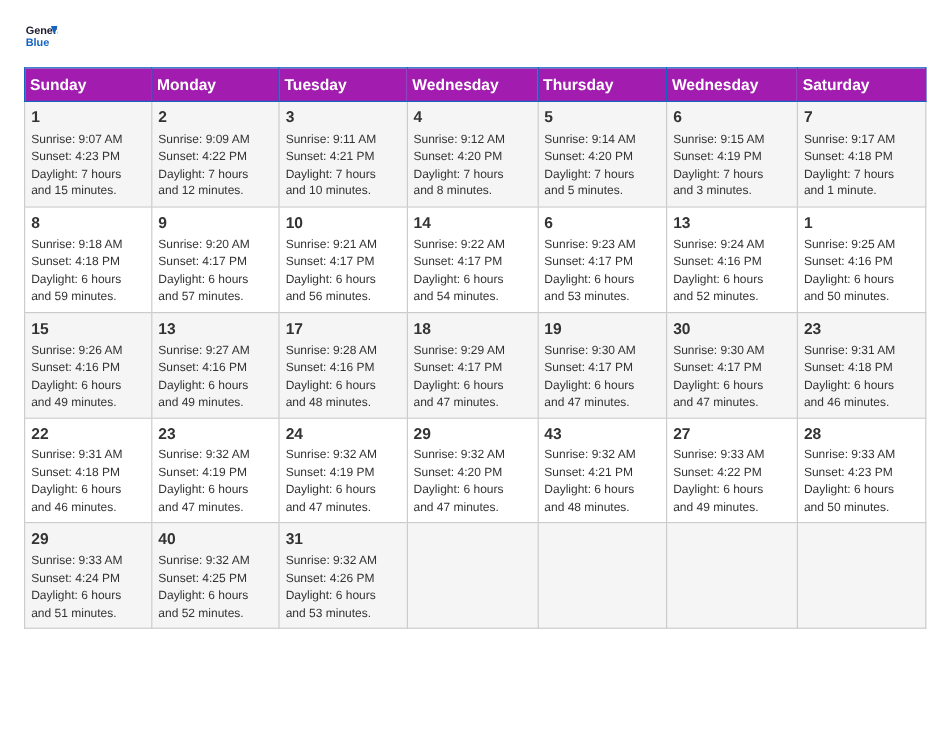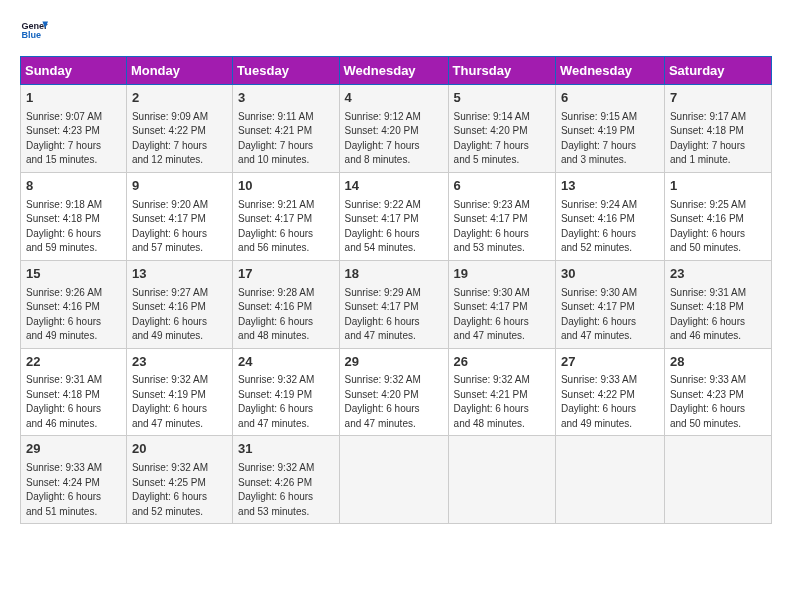--- a/index.html
+++ b/index.html
@@ -139,27 +139,27 @@
           <td><span class="day-num">18</span>Sunrise: 9:29 AM<br>Sunset: 4:17 PM<br>Daylight: 6 hours<br>and 47 minutes.<br></td>
           <td><span class="day-num">19</span>Sunrise: 9:30 AM<br>Sunset: 4:17 PM<br>Daylight: 6 hours<br>and 47 minutes.<br></td>
           <td><span class="day-num">30</span>Sunrise: 9:30 AM<br>Sunset: 4:17 PM<br>Daylight: 6 hours<br>and 47 minutes.<br></td>
           <td><span class="day-num">23</span>Sunrise: 9:31 AM<br>Sunset: 4:18 PM<br>Daylight: 6 hours<br>and 46 minutes.<br></td>
         </tr>
         <tr>
           <td><span class="day-num">22</span>Sunrise: 9:31 AM<br>Sunset: 4:18 PM<br>Daylight: 6 hours<br>and 46 minutes.<br></td>
           <td><span class="day-num">23</span>Sunrise: 9:32 AM<br>Sunset: 4:19 PM<br>Daylight: 6 hours<br>and 47 minutes.<br></td>
           <td><span class="day-num">24</span>Sunrise: 9:32 AM<br>Sunset: 4:19 PM<br>Daylight: 6 hours<br>and 47 minutes.<br></td>
           <td><span class="day-num">29</span>Sunrise: 9:32 AM<br>Sunset: 4:20 PM<br>Daylight: 6 hours<br>and 47 minutes.<br></td>
-          <td><span class="day-num">26</span>Sunrise: 9:32 AM<br>Sunset: 4:21 PM<br>Daylight: 6 hours<br>and 48 minutes.<br></td>
+          <td><span class="day-num">43</span>Sunrise: 9:32 AM<br>Sunset: 4:21 PM<br>Daylight: 6 hours<br>and 48 minutes.<br></td>
           <td><span class="day-num">27</span>Sunrise: 9:33 AM<br>Sunset: 4:22 PM<br>Daylight: 6 hours<br>and 49 minutes.<br></td>
           <td><span class="day-num">28</span>Sunrise: 9:33 AM<br>Sunset: 4:23 PM<br>Daylight: 6 hours<br>and 50 minutes.<br></td>
         </tr>
         <tr>
           <td><span class="day-num">29</span>Sunrise: 9:33 AM<br>Sunset: 4:24 PM<br>Daylight: 6 hours<br>and 51 minutes.<br></td>
-          <td><span class="day-num">20</span>Sunrise: 9:32 AM<br>Sunset: 4:25 PM<br>Daylight: 6 hours<br>and 52 minutes.<br></td>
+          <td><span class="day-num">40</span>Sunrise: 9:32 AM<br>Sunset: 4:25 PM<br>Daylight: 6 hours<br>and 52 minutes.<br></td>
           <td><span class="day-num">31</span>Sunrise: 9:32 AM<br>Sunset: 4:26 PM<br>Daylight: 6 hours<br>and 53 minutes.<br></td>
           <td class="empty"></td>
           <td class="empty"></td>
           <td class="empty"></td>
           <td class="empty"></td>
         </tr>
       </tbody>
   </table>
 </div>
 

